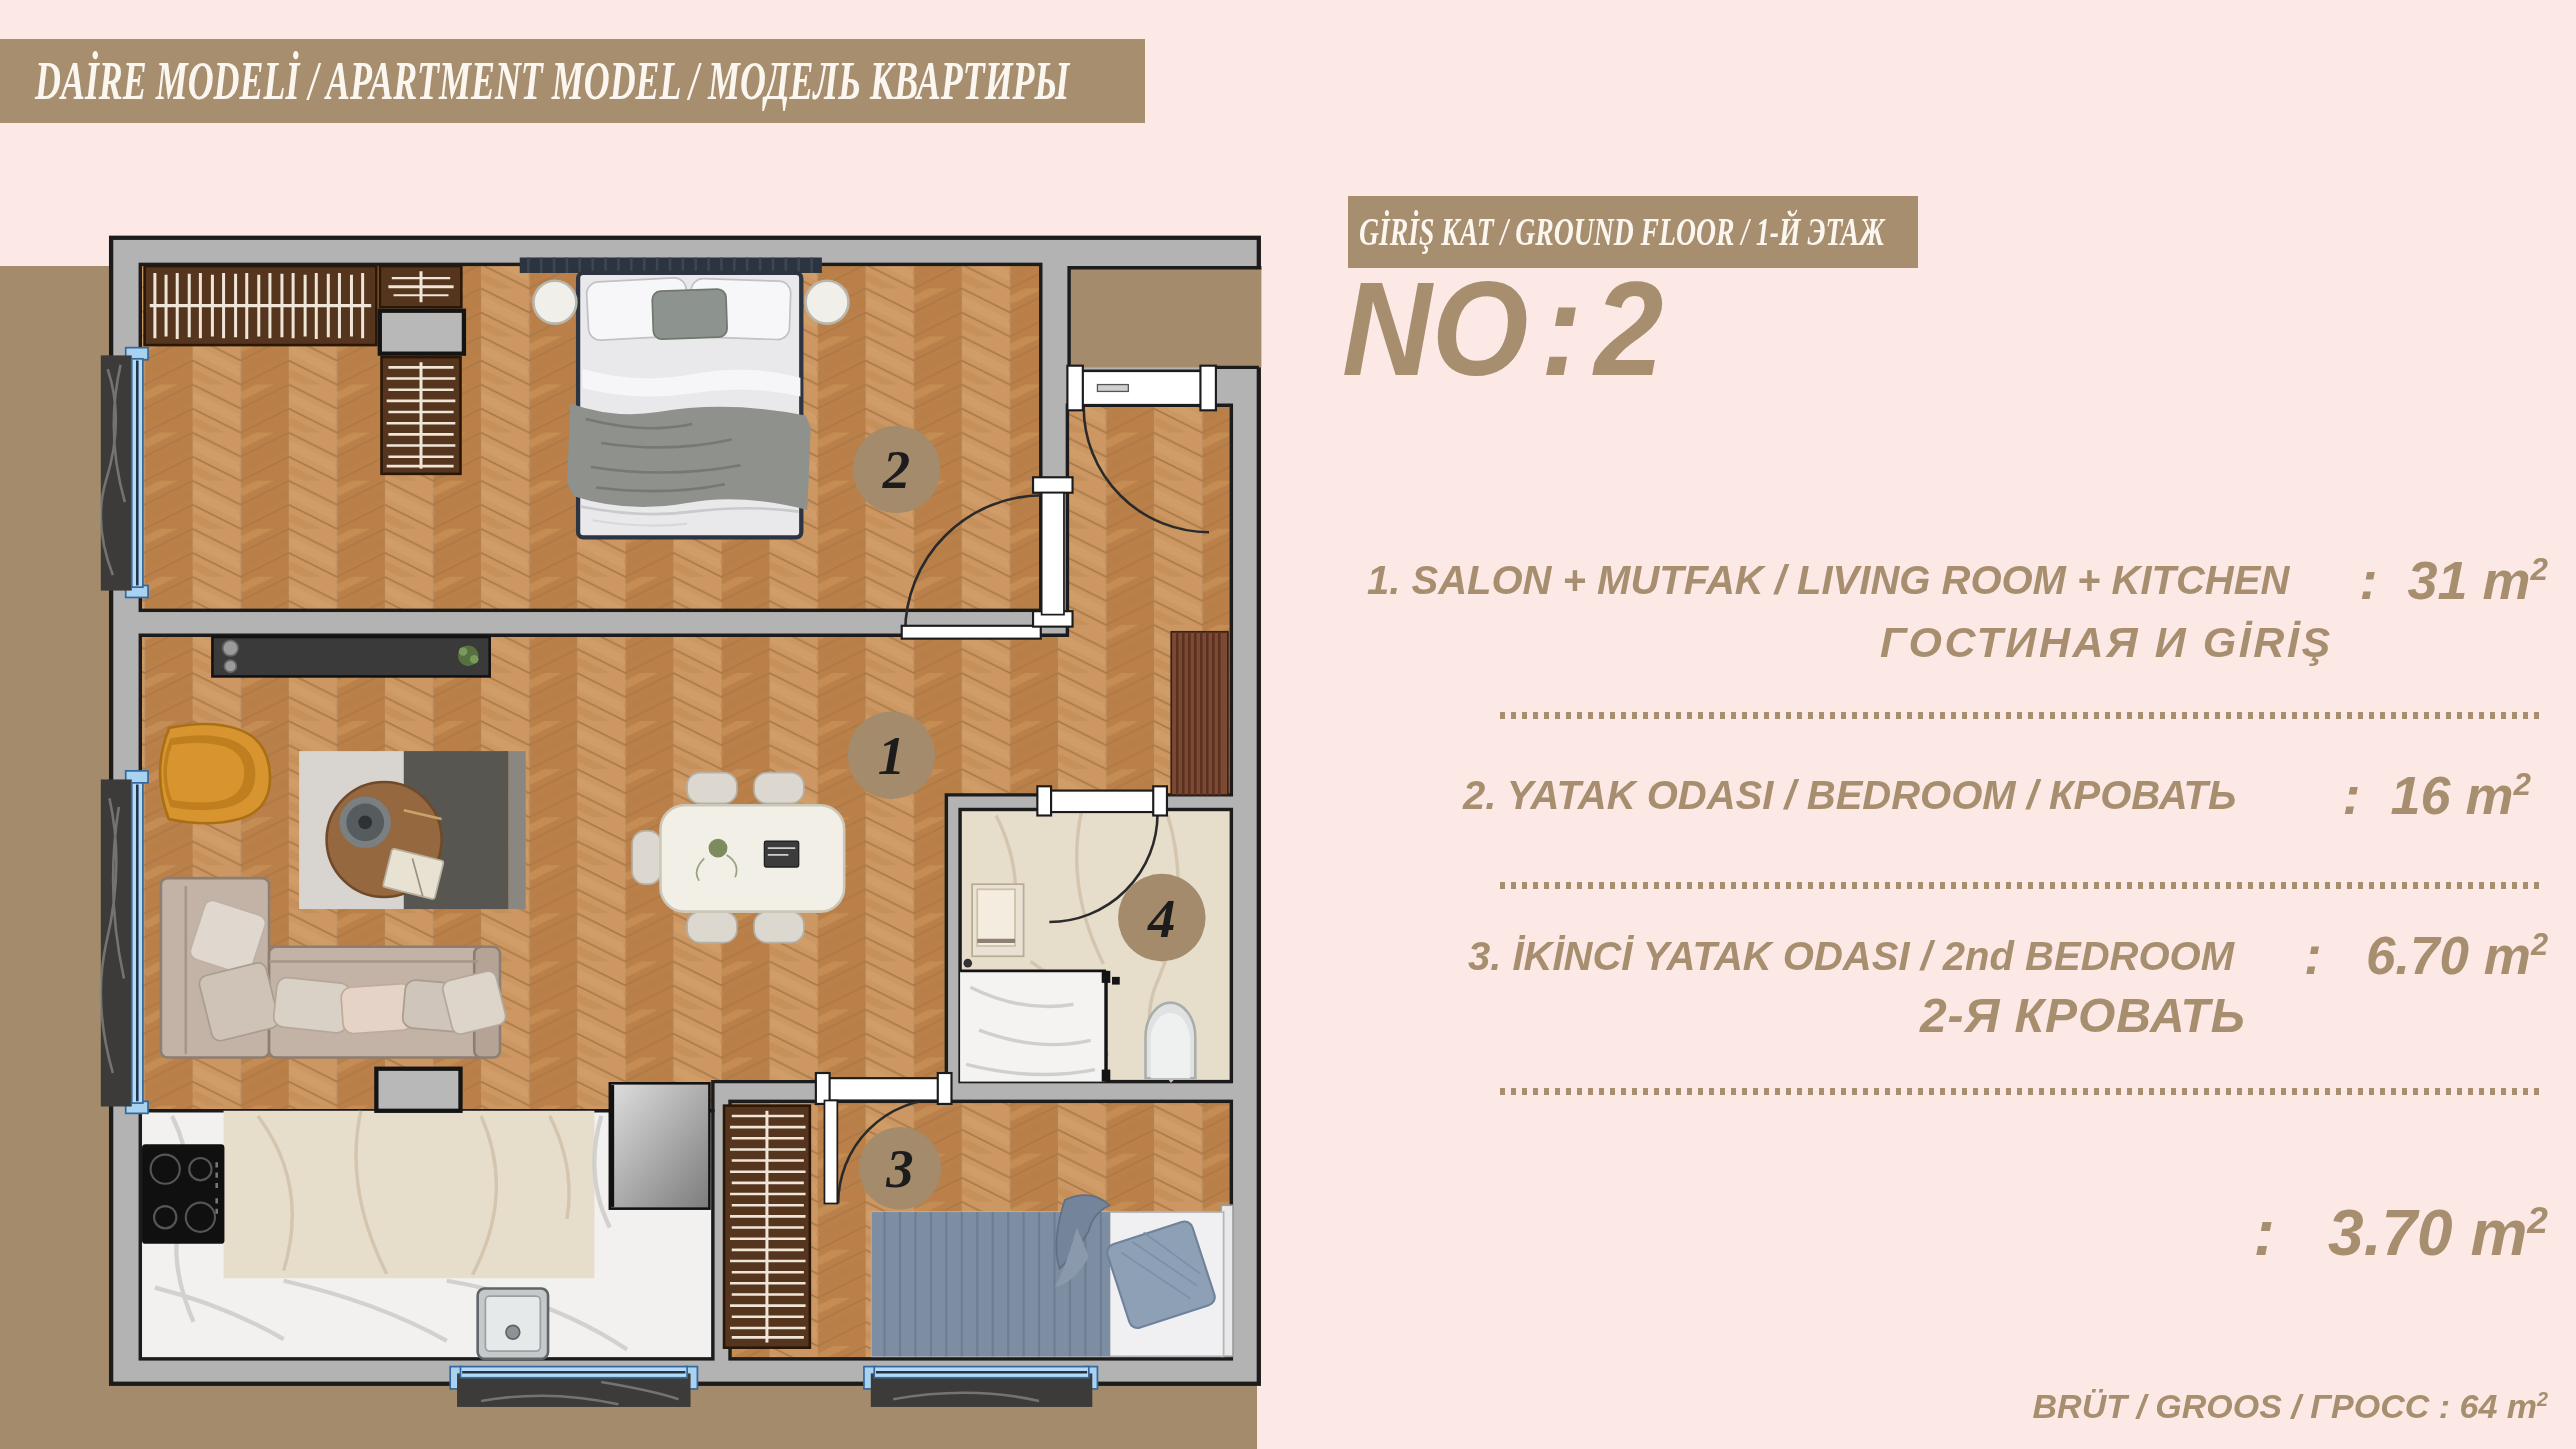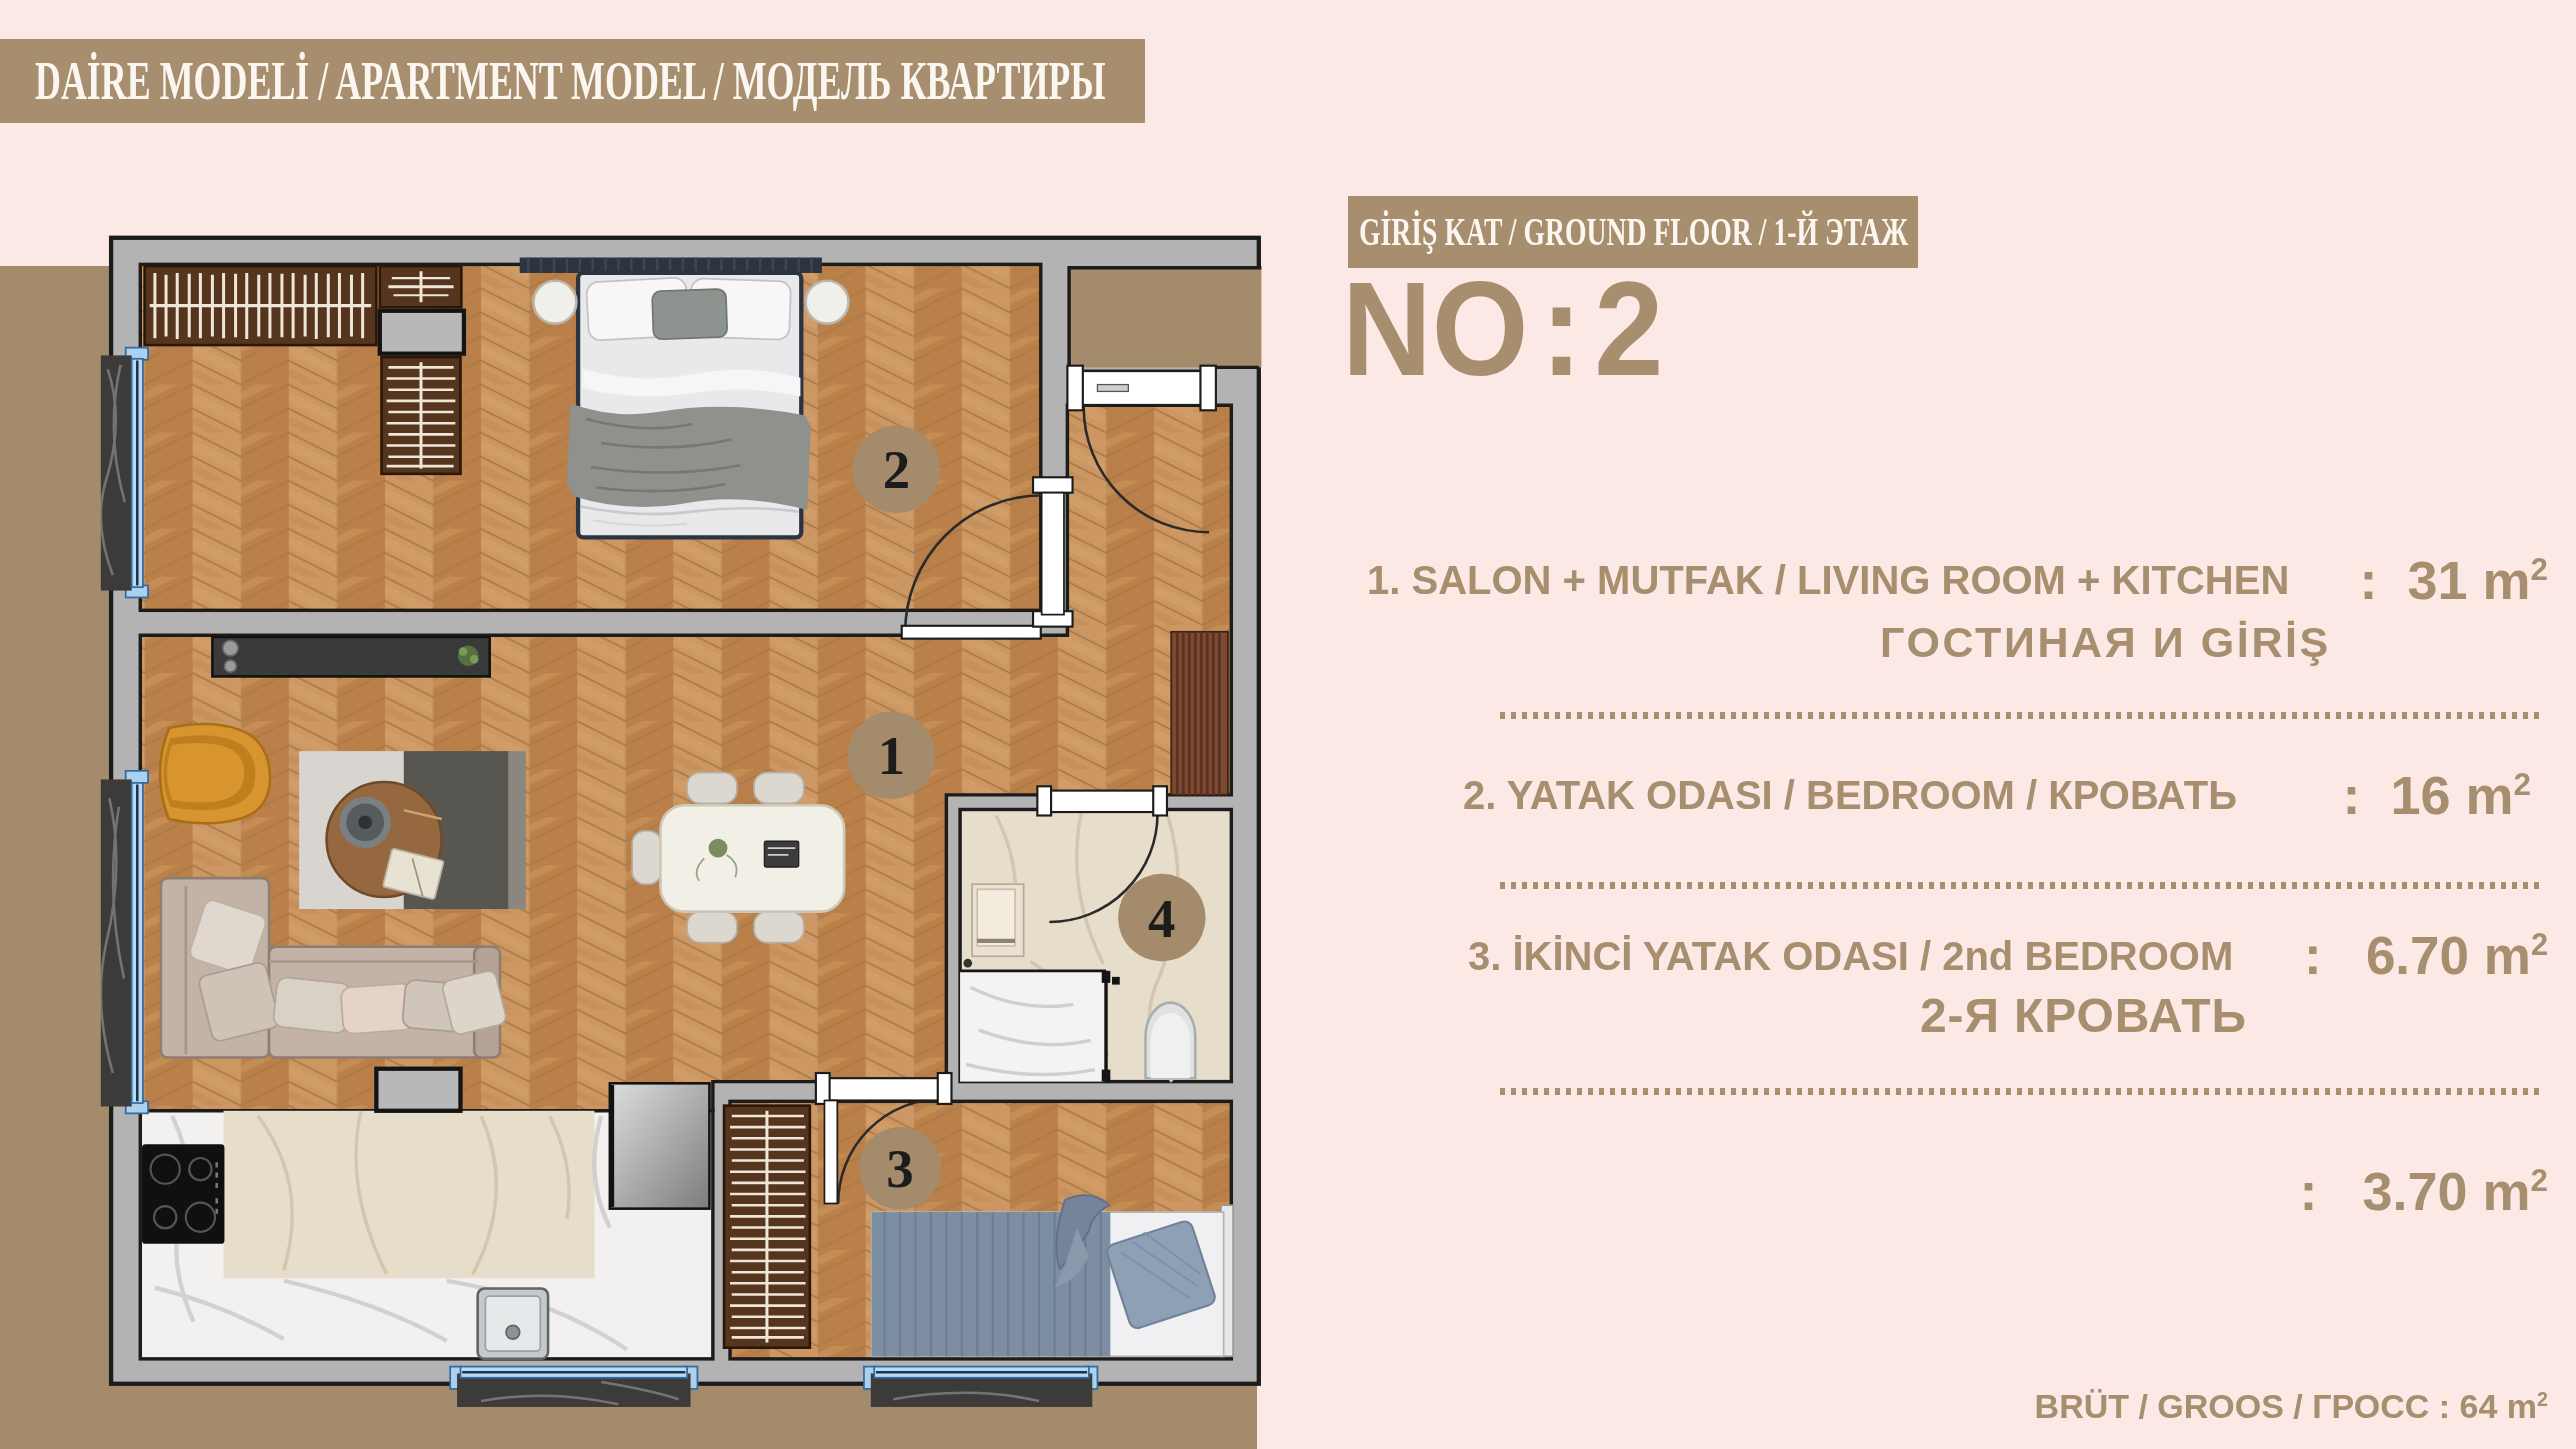--- a/index.html
+++ b/index.html
@@ -1,17 +1,17 @@
 <!DOCTYPE html>
 <html style="font-size:13.7px"><head>
 <meta charset="utf-8">
 <style>
   html,body{margin:0;padding:0;}
   #page{position:relative;width:2576px;height:1449px;background:#fce9e6;overflow:hidden;
-        font-family:"Liberation Sans", sans-serif;}
+        font-family:"Liberation Sans", sans-serif;font-style:italic;}
   .serif{font-family:"Liberation Serif", serif;}
   .tanfill{background:#a48b6b;}
   .abs{position:absolute;}
   .label{color:#a78e6f;font-weight:bold;white-space:nowrap;}
   .dots{position:absolute;height:6.9px;
         background-image:repeating-linear-gradient(90deg,#a78e6f 0 5.2px,rgba(0,0,0,0) 5.2px 11px);}
   sup.m2{font-size:58%;vertical-align:super;line-height:0;}
 </style>
 </head>
 <body>
@@ -323,18 +323,18 @@
   <div class="abs label" style="right:45px;top:768px;font-size:54px;line-height:54px;">:&nbsp;&nbsp;16&nbsp;m<sup class="m2">2</sup></div>
 
   <div class="dots" style="left:1500px;top:882px;width:1044px;"></div>
 
   <div class="abs label" style="left:1468px;top:936px;font-size:40px;line-height:40px;">3. İKİNCİ YATAK ODASI / 2nd BEDROOM</div>
   <div class="abs label" style="right:28px;top:929px;font-size:53px;line-height:54px;">:&nbsp;&nbsp;&nbsp;6.70&nbsp;m<sup class="m2">2</sup></div>
   <div class="abs label" style="left:1920px;top:994px;font-size:48px;line-height:43px;letter-spacing:0.9px;">2-Я КРОВАТЬ</div>
 
   <div class="dots" style="left:1500px;top:1088px;width:1044px;"></div>
 
-  <div class="abs label" style="right:28px;top:1164px;font-size:54px;line-height:54px;margin-left:36px;">:&nbsp;&nbsp;&nbsp;3.70&nbsp;m<sup class="m2">2</sup></div>
+  <div class="abs label" style="right:28px;top:1206px;font-size:64px;line-height:54px;margin-left:36px;">:&nbsp;&nbsp;&nbsp;3.70&nbsp;m<sup class="m2">2</sup></div>
 
   <div class="abs label" style="right:28px;top:1389px;font-size:34px;line-height:34px;">BRÜT / GROOS / ГРОСС : 64 m<sup class="m2">2</sup></div>
 
 </div>
 
 
 </body></html>

